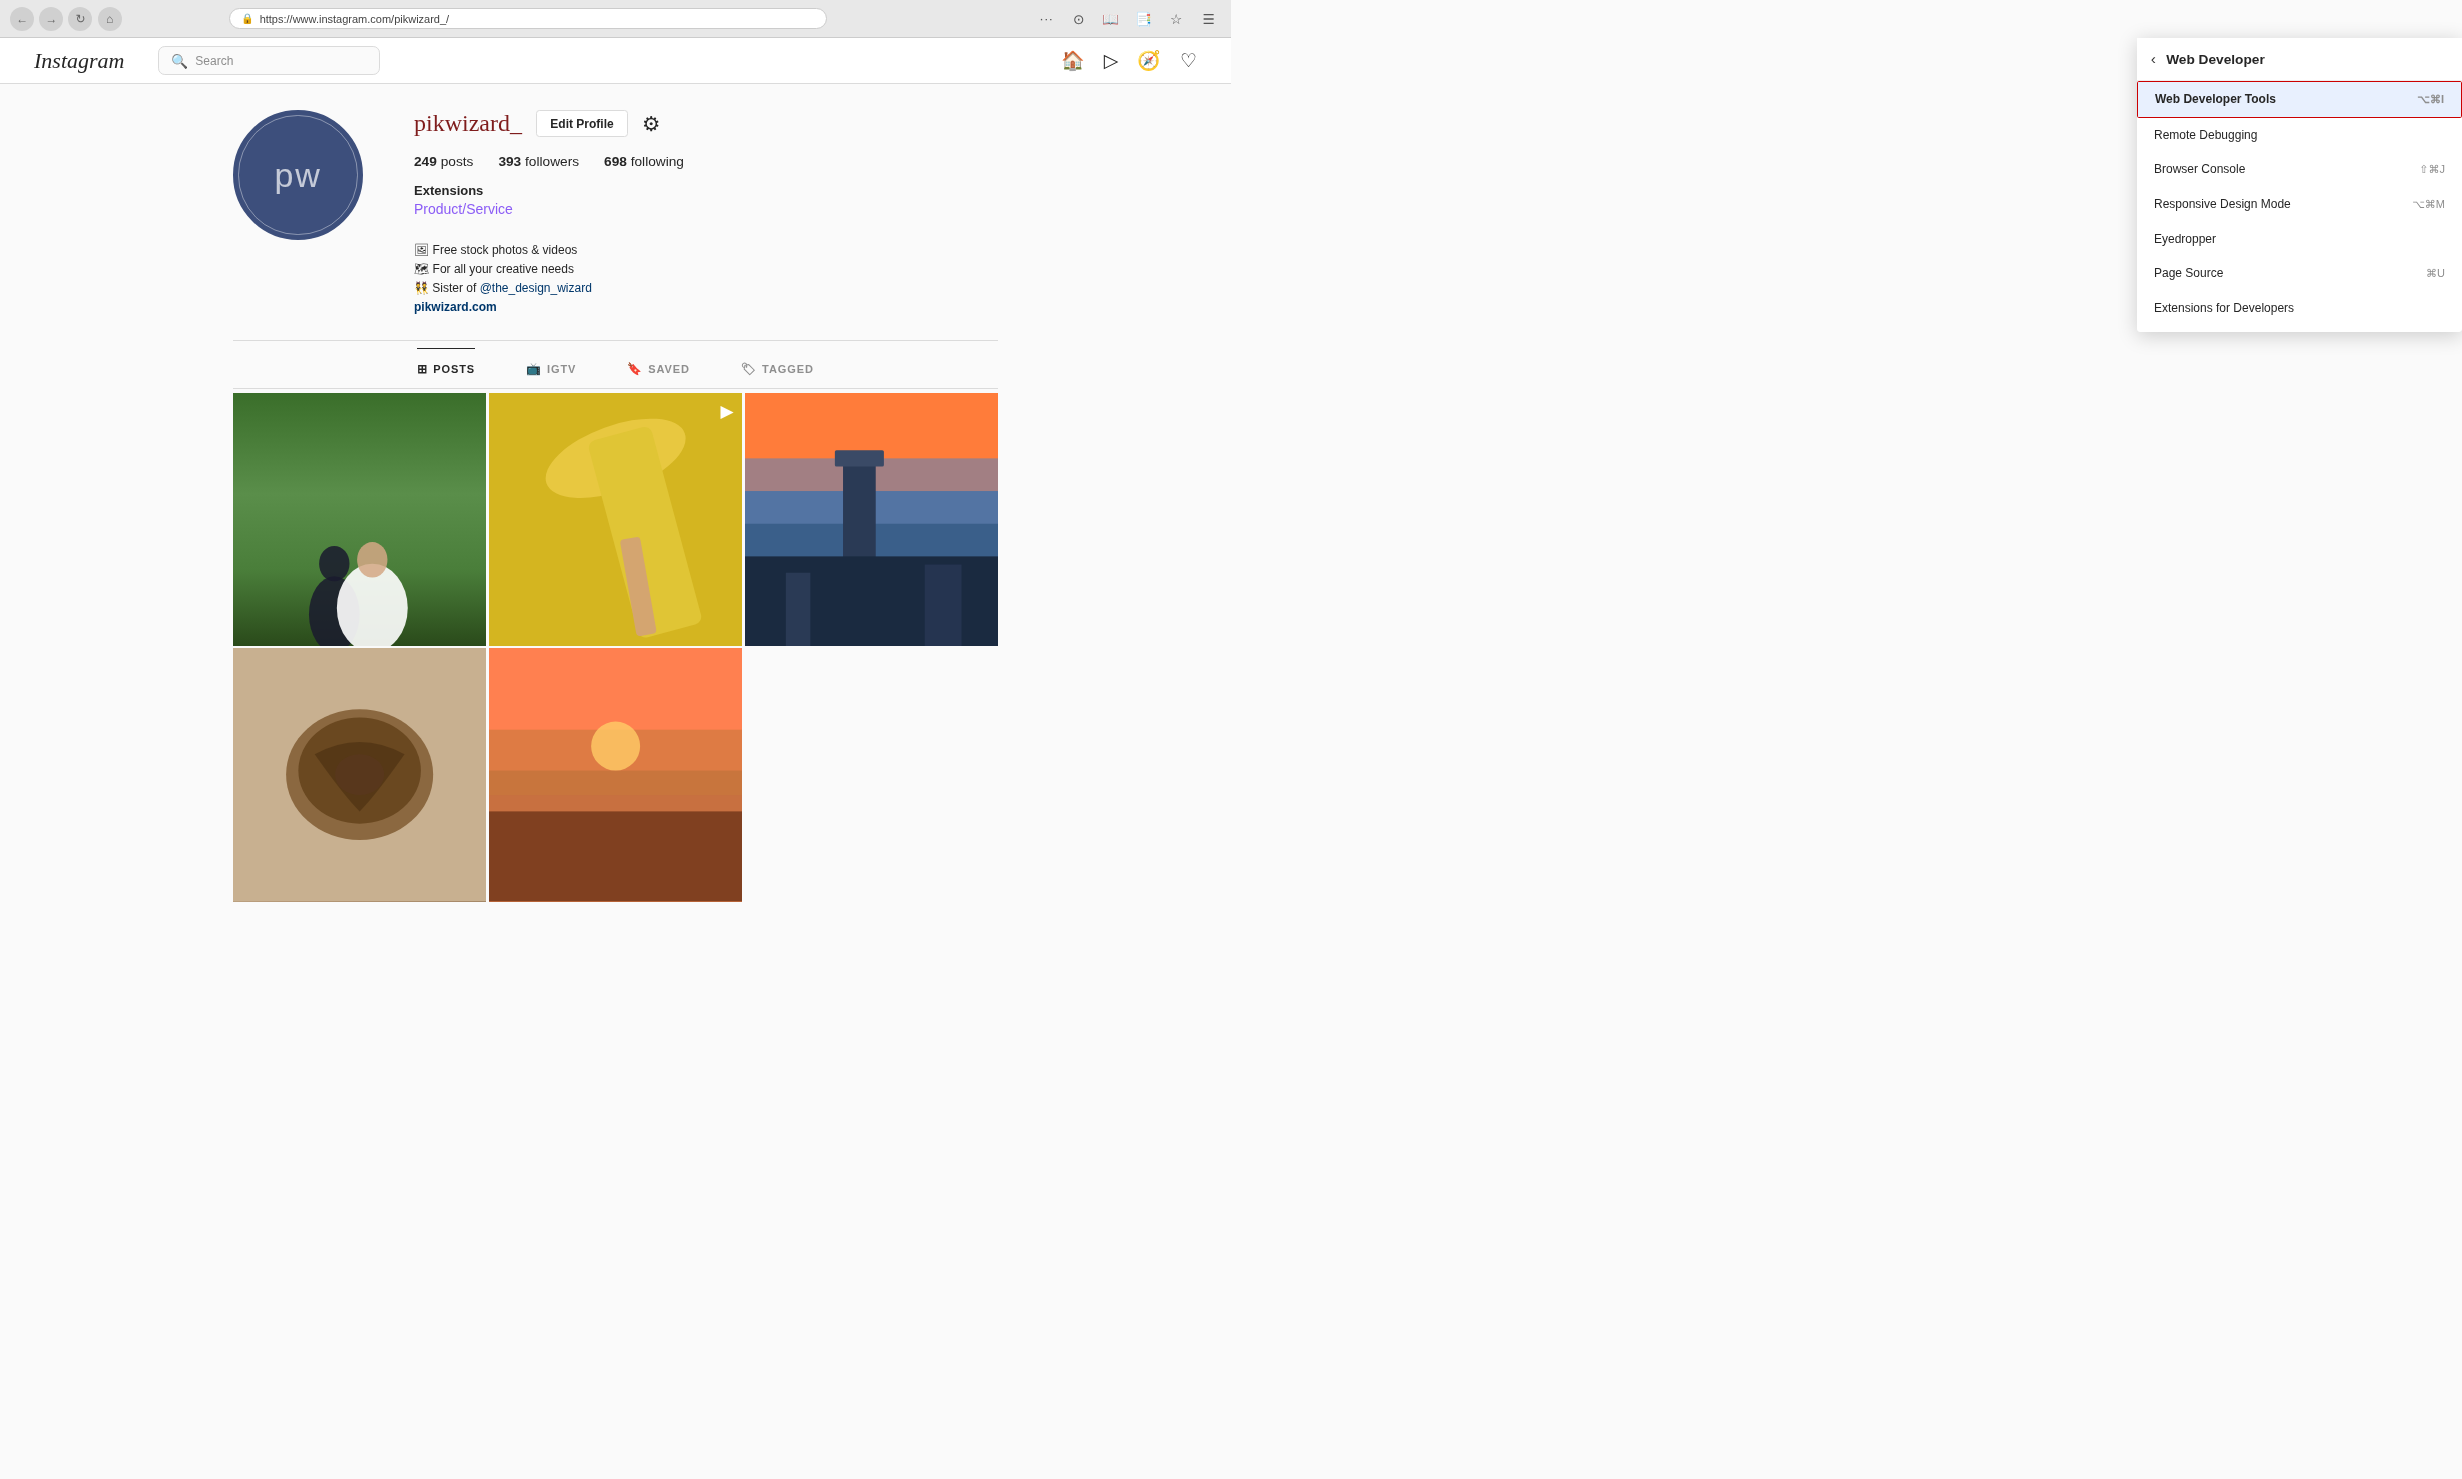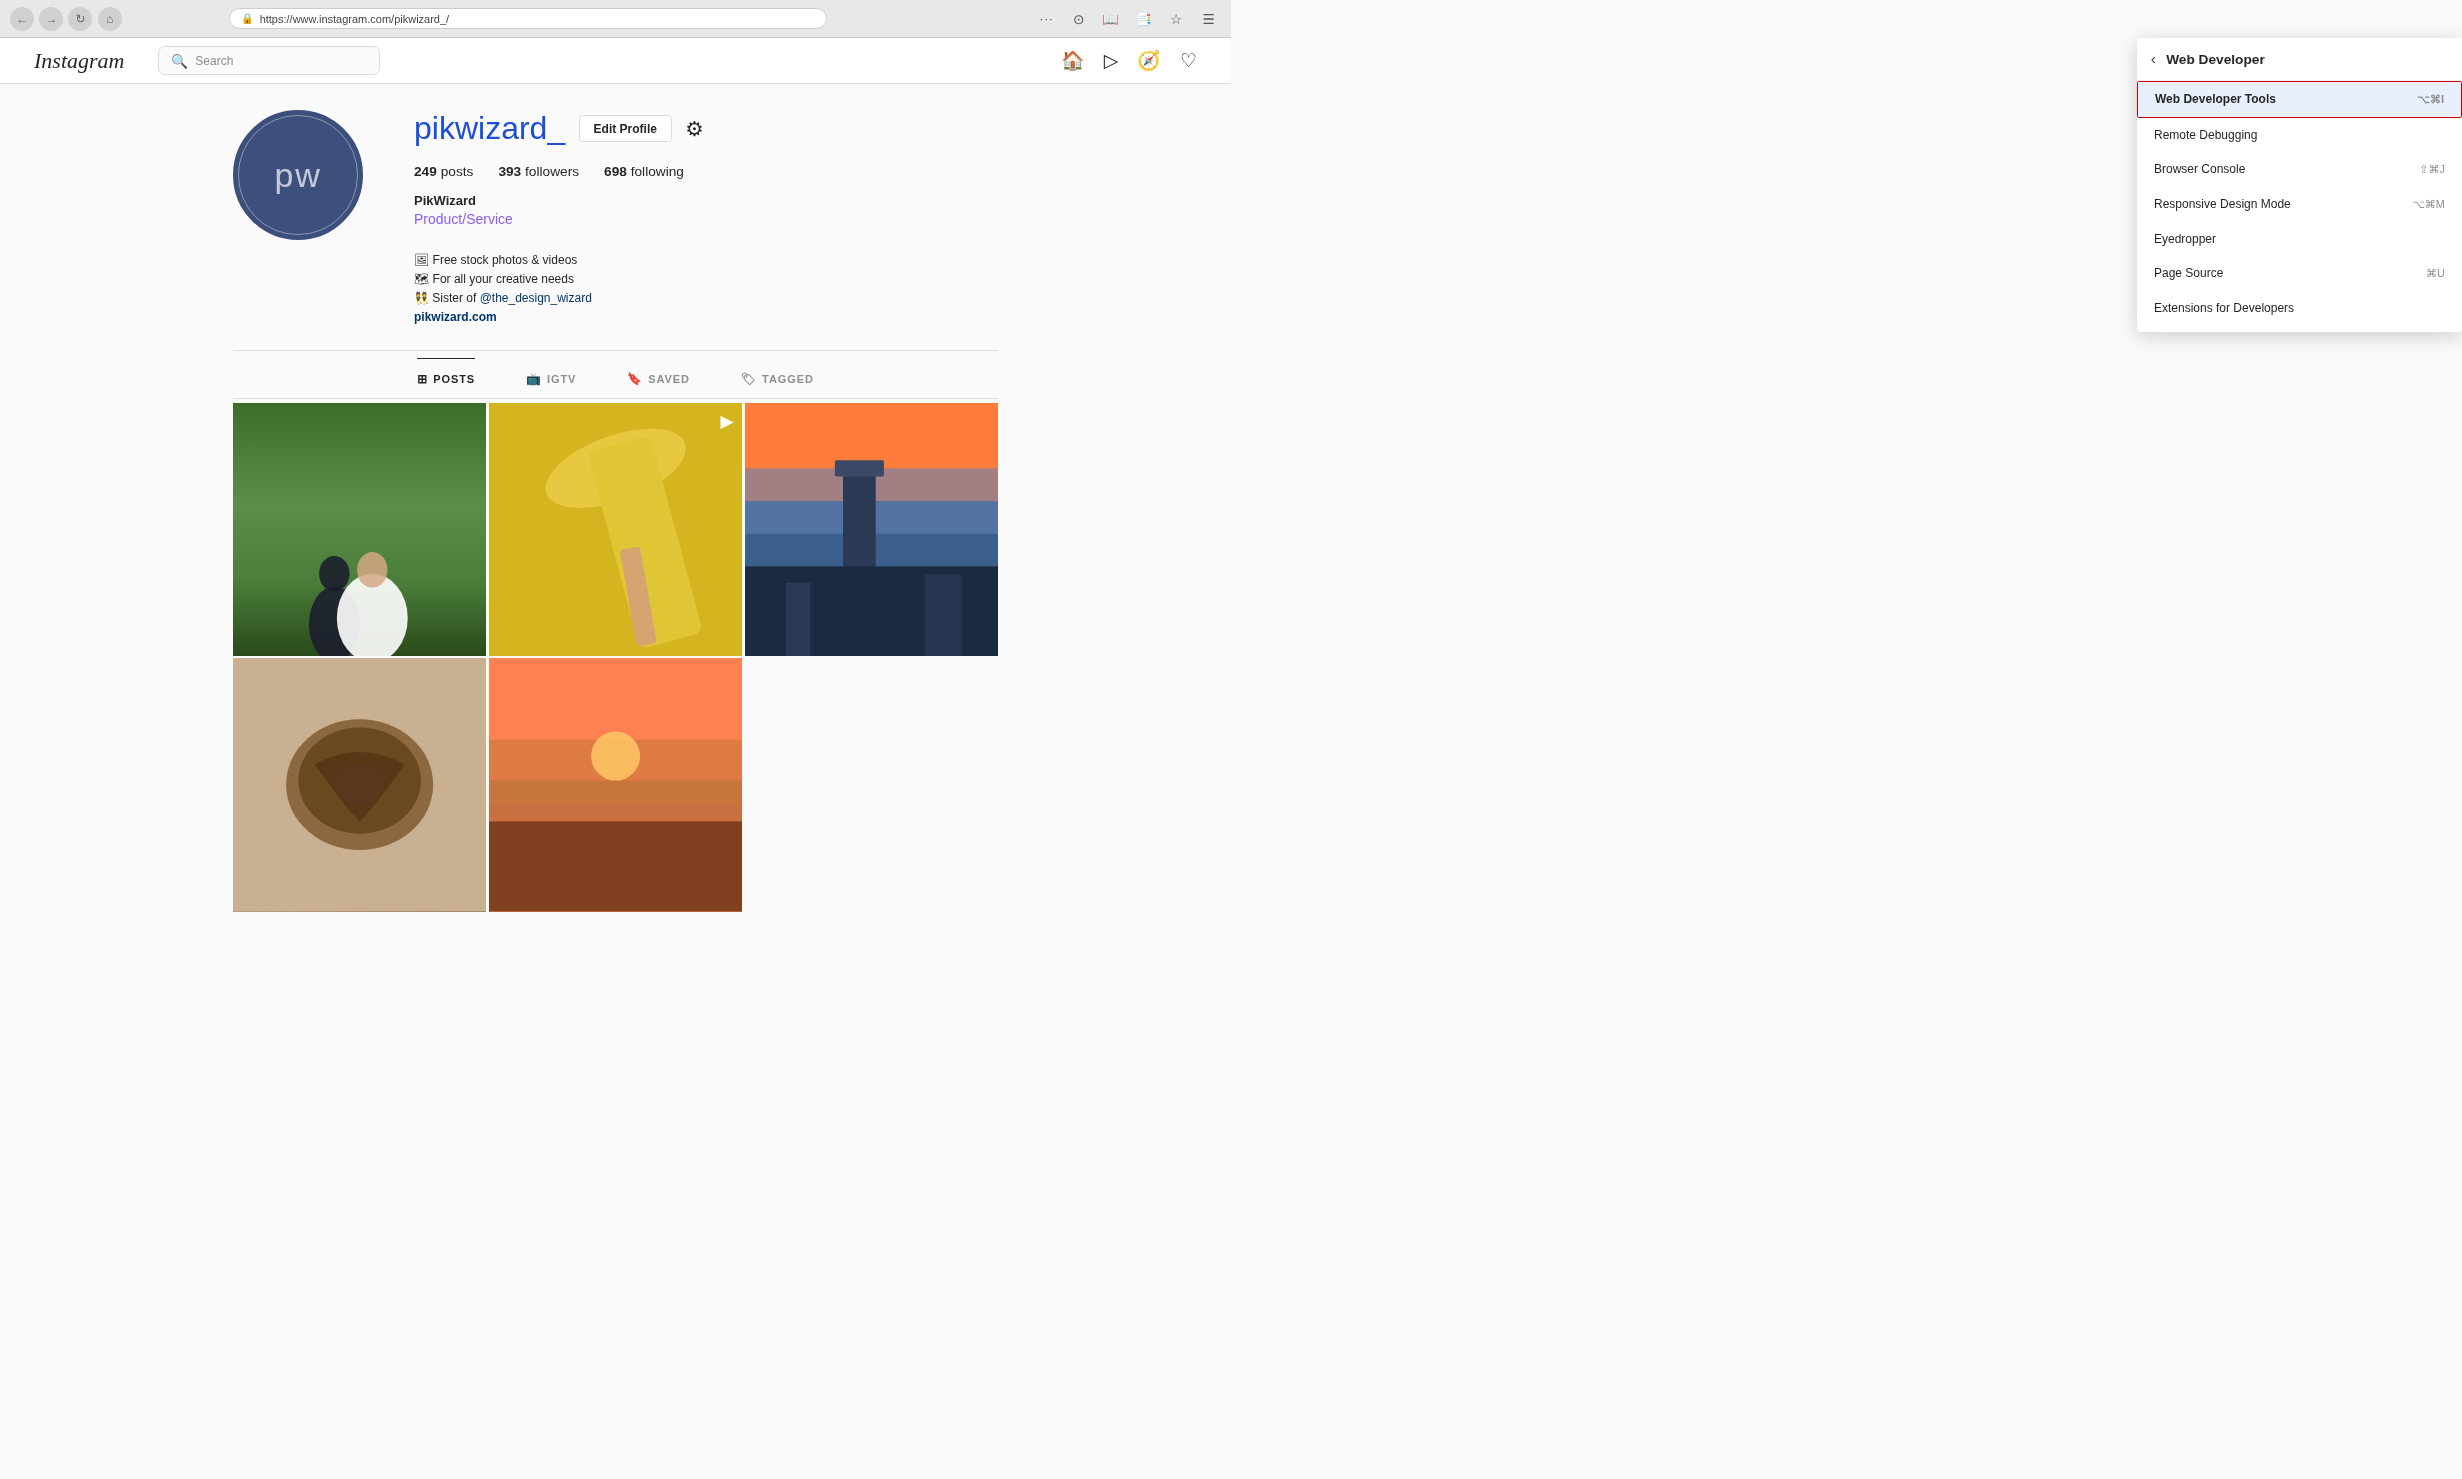--- a/index.html
+++ b/index.html
@@ -106,21 +106,21 @@
       font-size: 31px;
       font-weight: 300;
       letter-spacing: 1.7px;
       border: 2.6px solid #3d4f7c;
     }
     .profile-info { flex: 1; }
     .profile-username-row {
       display: flex; align-items: center; gap: 13.7px; margin-bottom: 17px;
     }
     .profile-username {
-      font-size: 32px; font-weight: 300; color: #1d4ed8;
+      font-size: 24px; font-weight: 300; color: #7f1d1d; font-family: Liberation Serif, serif;
     }
     .edit-profile-btn {
       border: 0.9px solid #dbdbdb;
       border-radius: 3.4px;
       padding: 5.1px 13.7px;
       font-size: 12px;
       font-weight: 600;
       background: white;
       color: #262626;
       cursor: pointer;
@@ -379,21 +379,21 @@
             <strong>249</strong>&nbsp;<span>posts</span>
           </span>
           <span class="stat-item">
             <strong>393</strong>&nbsp;<span>followers</span>
           </span>
           <span class="stat-item">
             <strong>698</strong>&nbsp;<span>following</span>
           </span>
         </div>
 
-        <div class="profile-name">PikWizard</div>
+        <div class="profile-name">Extensions</div>
         <div class="profile-category">Product/Service</div>
         <div class="profile-bio-line">🖼 Free stock photos &amp; videos</div>
         <div class="profile-bio-line">🗺 For all your creative needs</div>
         <div class="profile-bio-line">
           👯 Sister of <a class="highlight-link">@the_design_wizard</a>
         </div>
         <a class="profile-link">pikwizard.com</a>
       </div>
     </div>
 

